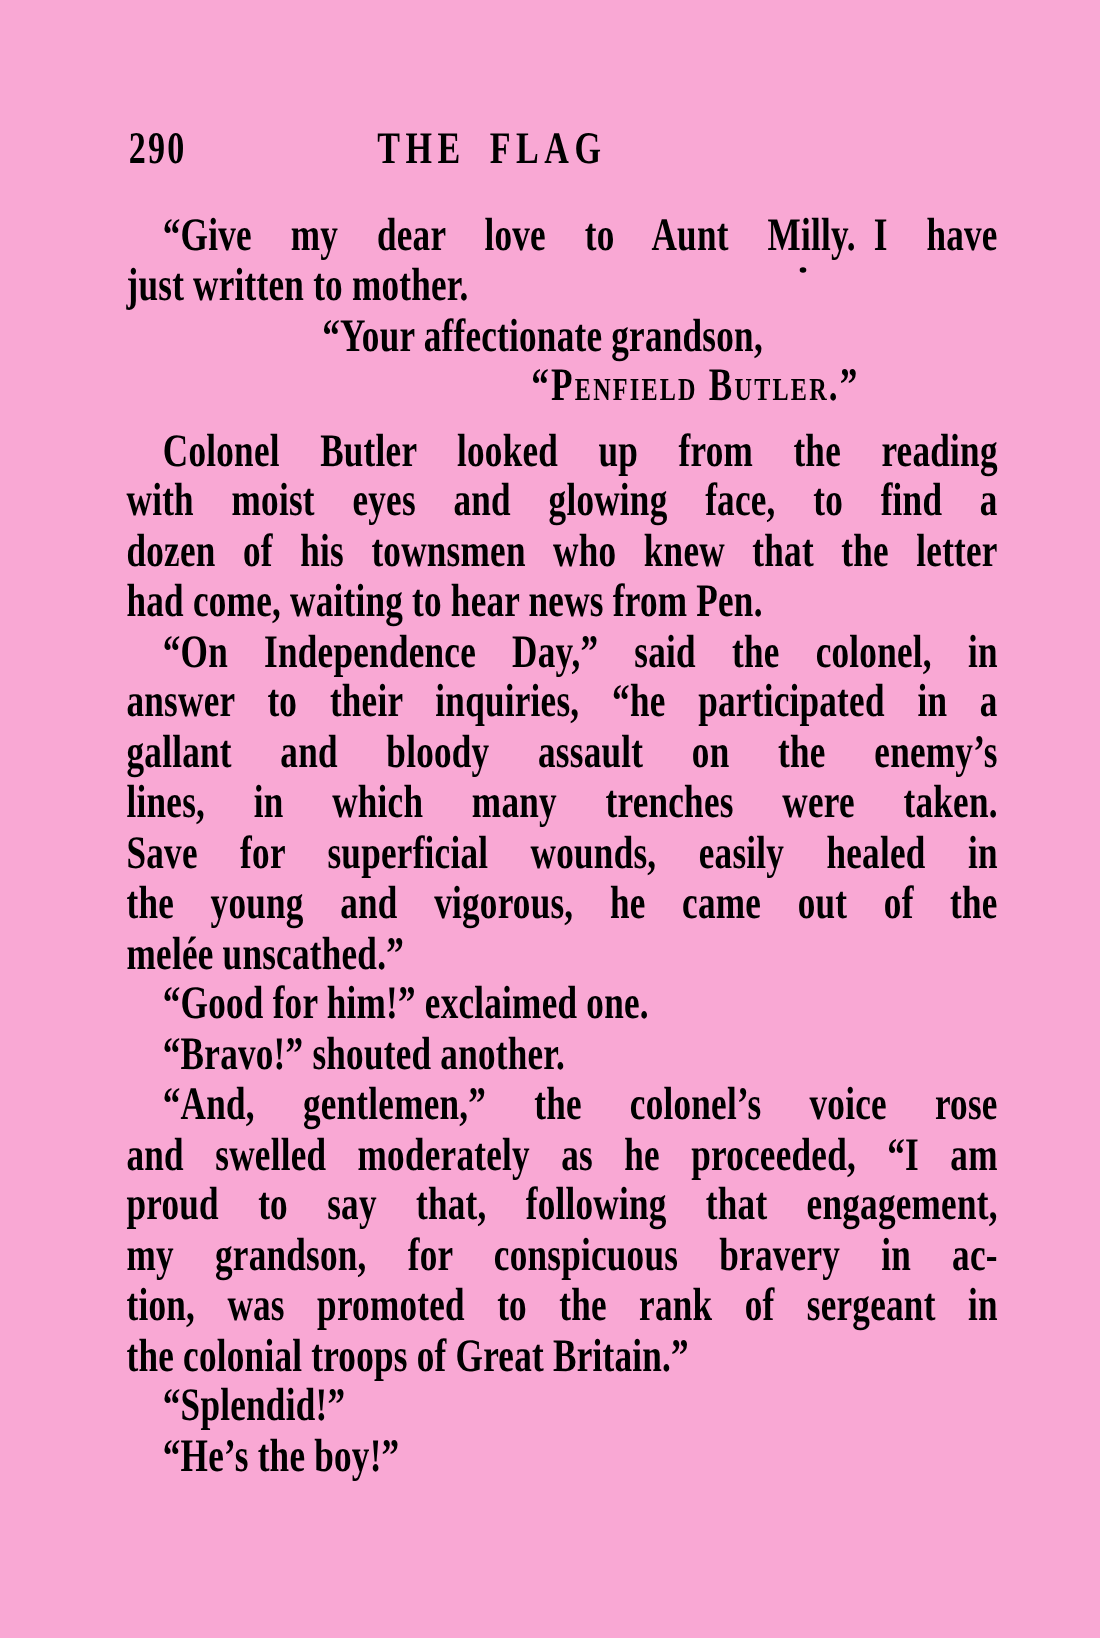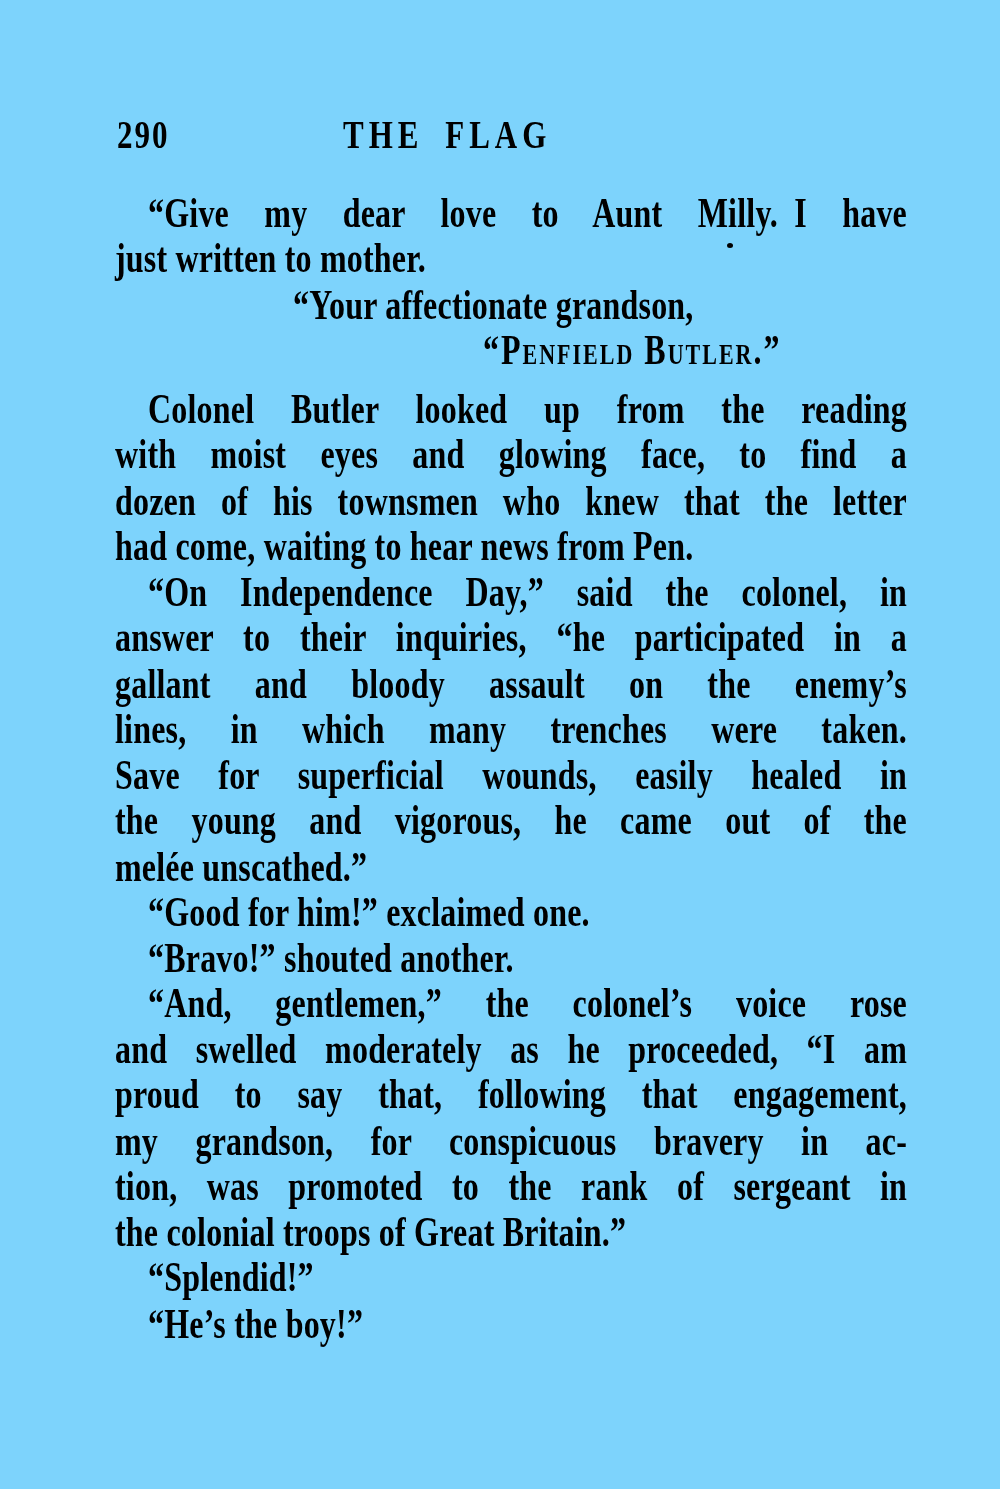--- a/index.html
+++ b/index.html
@@ -11,21 +11,21 @@
     width: 1000px;
     height: 1489px;
     position: relative;
     overflow: hidden;
     font-family: "Liberation Serif", serif;
     color: #000;
   }
   .sheet {
     position: absolute;
     inset: 0;
-    background: #7dd3fc;
+    background: #f9a8d4;
     padding-left: 48px;
   }
   
   .textcol {
     position: absolute;
     left: 115px;
     top: 112px;
     width: 792px;
     transform: scaleY(1.325);
     transform-origin: top left;

